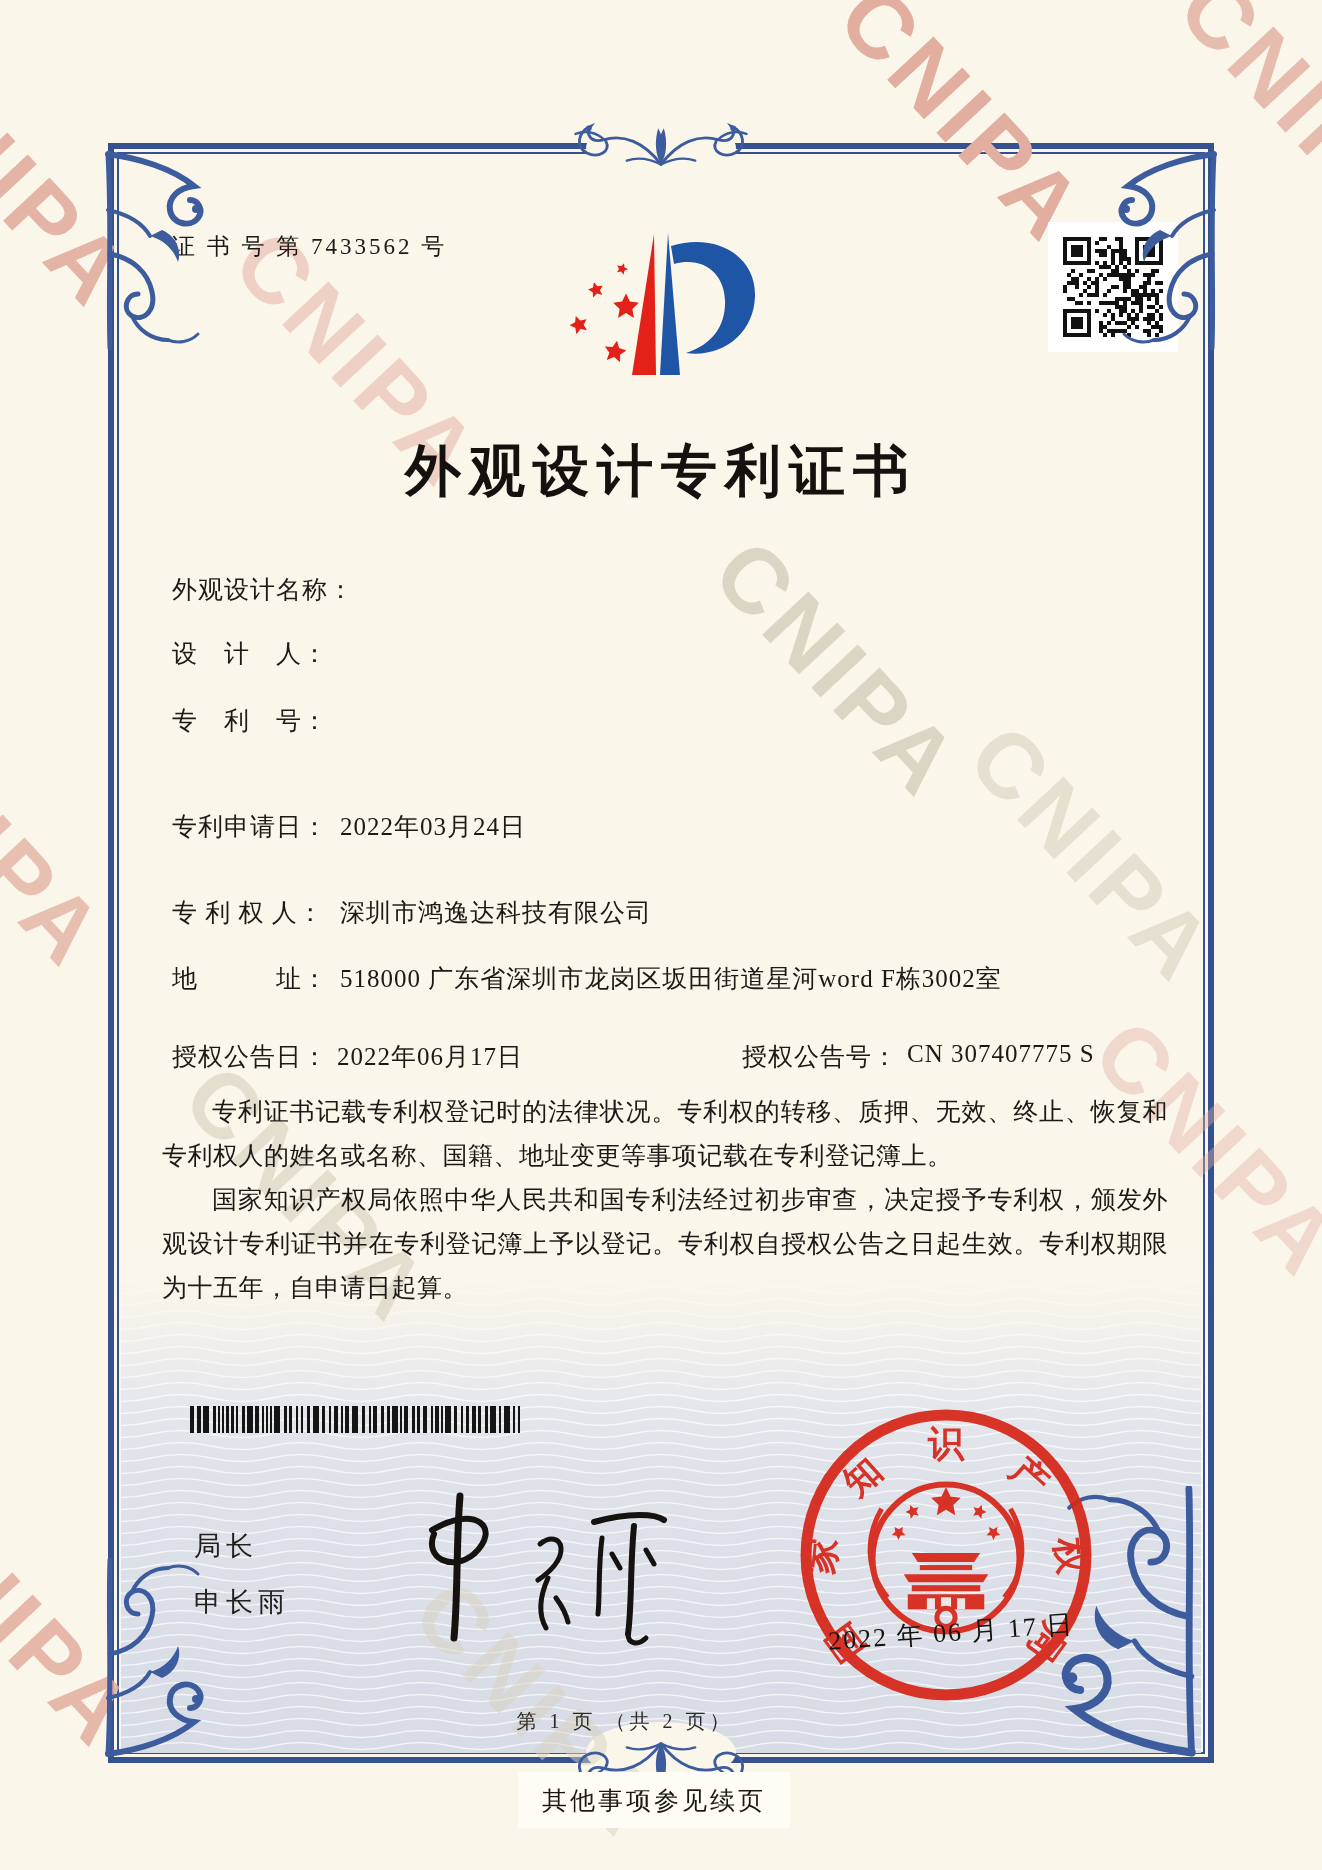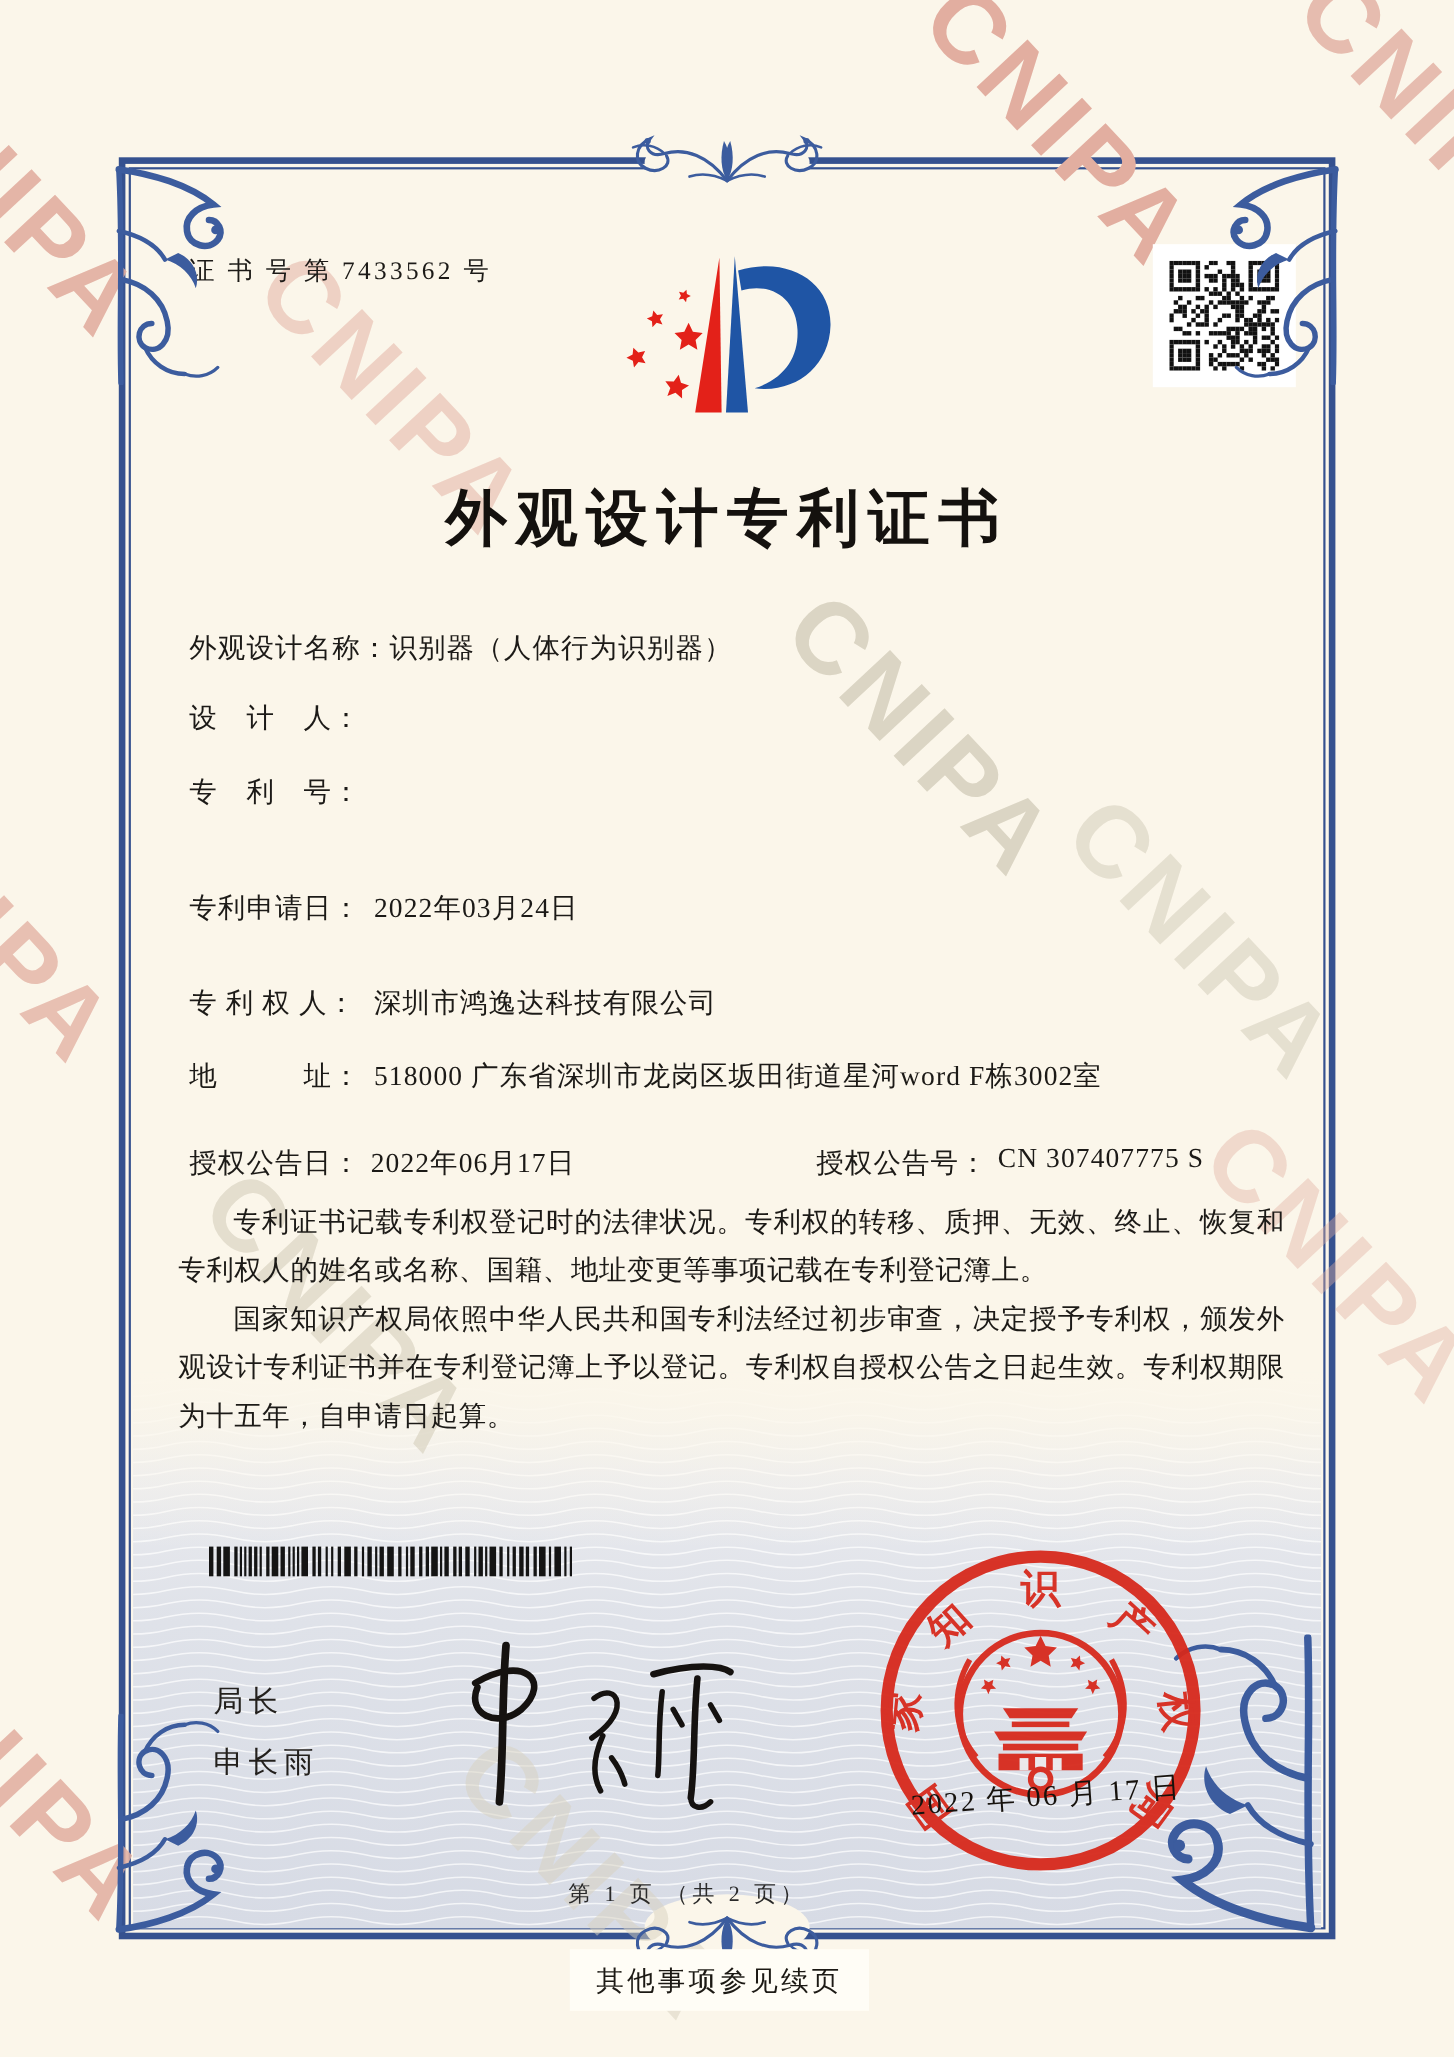--- a/index.html
+++ b/index.html
@@ -482,21 +482,20 @@
       <rect x="64" y="96" width="4" height="4" fill="#121212"></rect>
       <rect x="84" y="96" width="4" height="4" fill="#121212"></rect>
       <rect x="92" y="96" width="4" height="4" fill="#121212"></rect>
     </svg>
 </div>
 
 <div class="title">外观设计专利证书</div>
 
 <div class="field-row" style="top:571px">
   <span class="f-label">外观设计名称：</span>
-  <span class="f-value">识别器（人体行为识别器）</span>
 </div>
 <div class="field-row" style="top:635px">
   <span class="f-label">设　计　人：</span>
 </div>
 <div class="field-row" style="top:702px">
   <span class="f-label">专　利　号：</span>
 </div>
 <div class="field-row" style="top:808px">
   <span class="f-label">专利申请日：</span>
   <span class="f-value">2022年03月24日</span>

